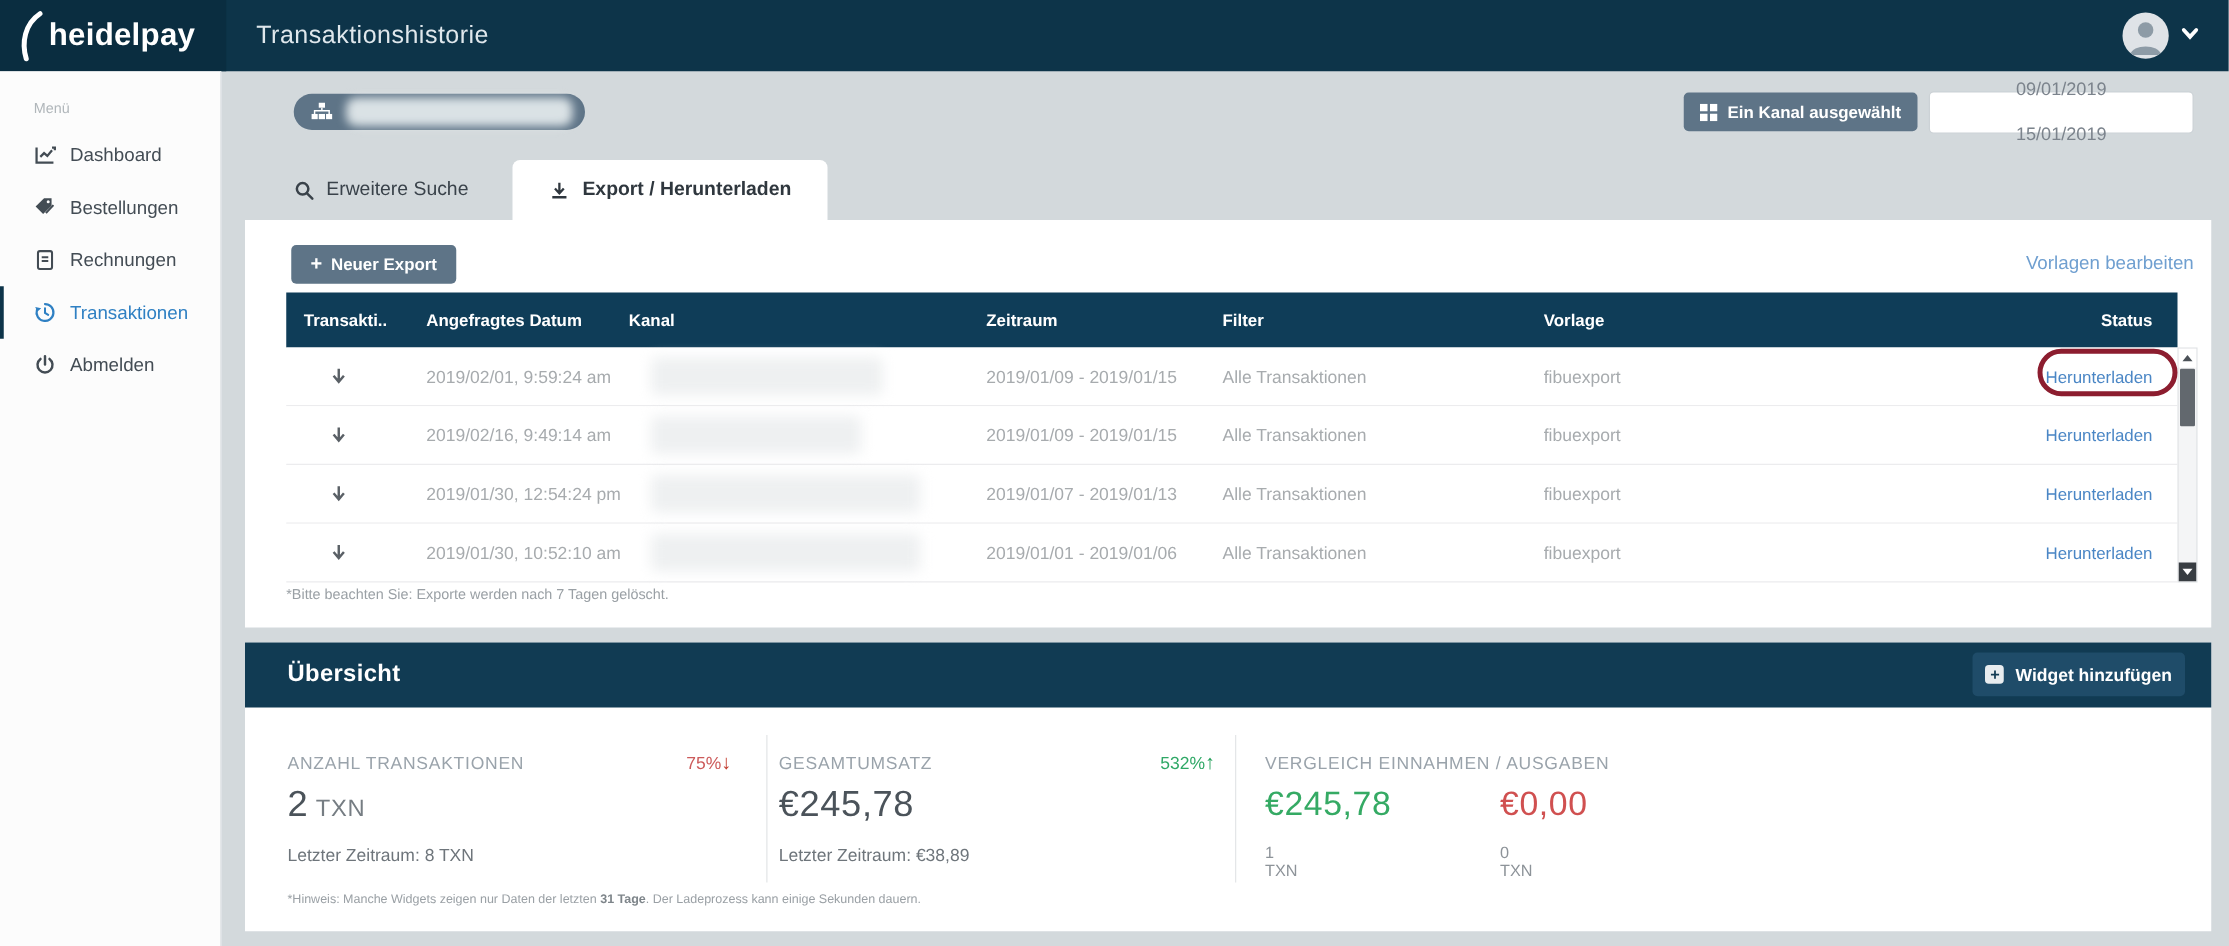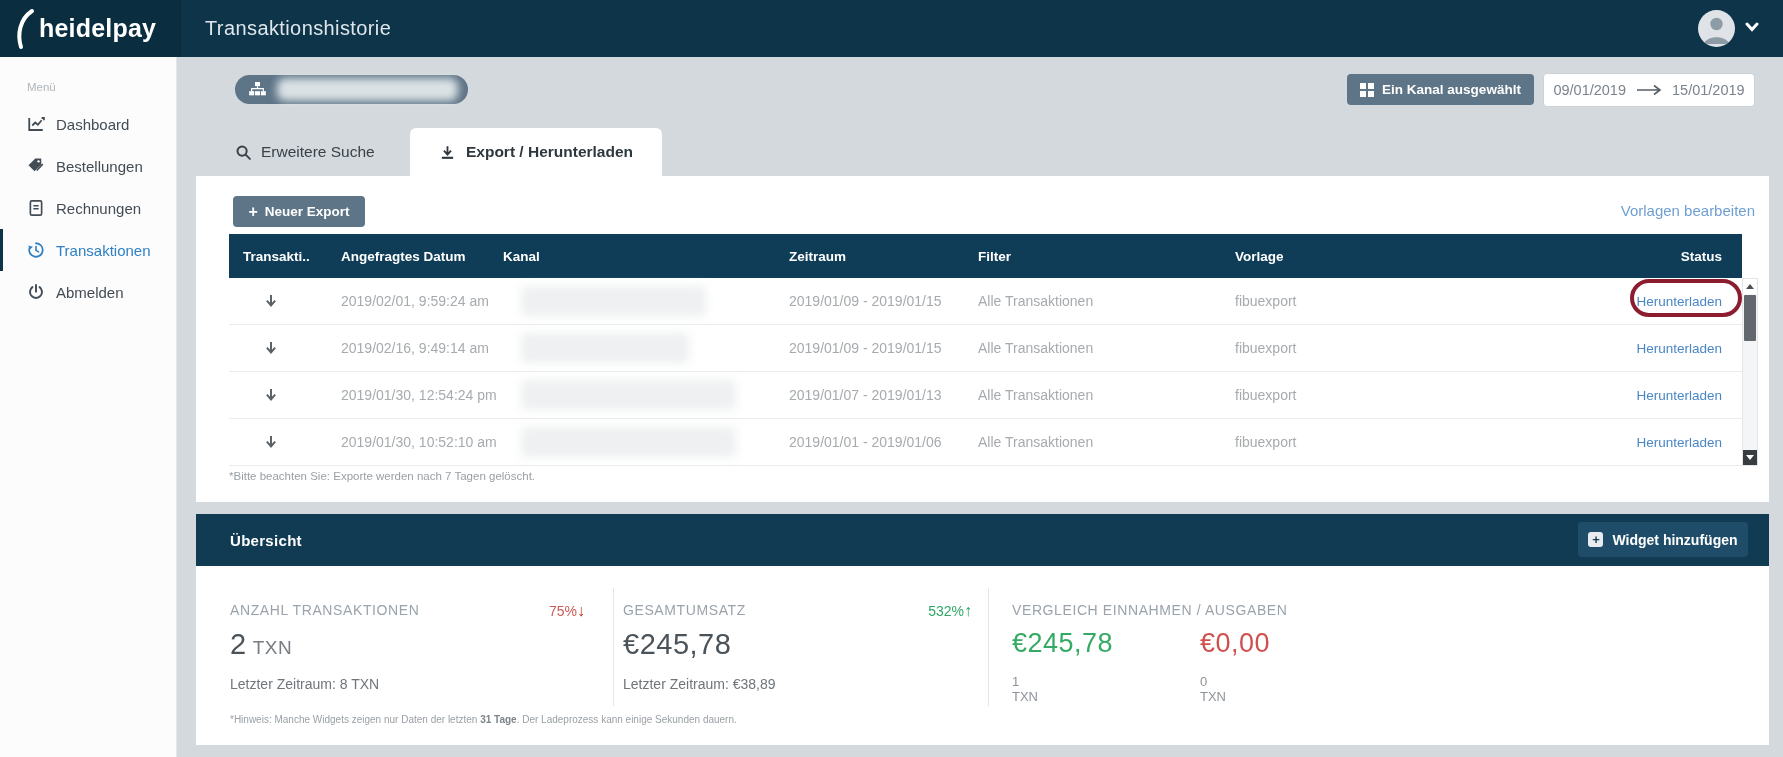--- a/index.html
+++ b/index.html
@@ -19,21 +19,21 @@
   .menu-label { margin:24px 0 10px 27px; color:#b0b6ba; font-size:11.5px; }
   .nav-item { position:relative; height:42px; display:flex; align-items:center; padding-left:27px; color:#434c54; font-size:15px; cursor:pointer; }
   .nav-item .nav-ico { width:18px; height:18px; margin-right:11px; display:inline-flex; }
   .nav-item.active { color:#2f80c3; }
   .nav-item.active::before { content:""; position:absolute; left:0; top:0; width:3px; height:42px; background:#0d3449; }
 
   
   .scope-pill { position:absolute; left:235px; top:75px; width:233px; height:29px; border-radius:15px; background:#5e7487; display:flex; align-items:center; padding-left:14px; cursor:pointer; }
   .scope-blur { position:absolute; left:42px; top:3px; right:10px; bottom:3px; background:rgba(236,241,243,0.88); border-radius:8px; filter:blur(4px); }
   .kanal-btn { position:absolute; left:1347px; top:74px; width:187px; height:31px; border-radius:4px; background:#5e7487; display:flex; align-items:center; justify-content:center; gap:8px; color:#fff; font-size:13.5px; font-weight:bold; cursor:pointer; }
-  .date-box { position:absolute; left:1543px; top:73px; width:212px; height:34px; background:#fff; border:1px solid #ccd2d6; border-radius:4px; display:flex; align-items:center; justify-content:center; gap:10px; color:#7b838c; font-size:14.5px; cursor:pointer; }
+  .date-box { position:absolute; left:1543px; top:73px; width:212px; height:34px; background:#fff; border:1px solid #ccd2d6; border-radius:4px; display:flex; align-items:center; justify-content:center; gap:10px; color:#7b838c; font-size:14.5px; cursor:pointer;flex-direction:column; }
 
   
   .tab-search { position:absolute; left:235px; top:128px; height:48px; display:flex; align-items:center; gap:9px; color:#39424a; font-size:15.5px; cursor:pointer; }
   .tab-export { position:absolute; left:410px; top:128px; width:252px; height:48px; background:#fff; border-radius:6px 6px 0 0; display:flex; align-items:center; justify-content:center; gap:10px; color:#2f373e; font-size:15.5px; font-weight:bold; cursor:pointer; }
 
   
   .export-panel { position:absolute; left:196px; top:176px; width:1573px; height:326px; background:#fff; }
   .new-export-btn { position:absolute; left:37px; top:20px; width:132px; height:31px; border-radius:4px; background:#5e7487; color:#fff; font-size:13.5px; font-weight:bold; display:flex; align-items:center; justify-content:center; gap:7px; cursor:pointer; }
   .new-export-btn .plus { font-size:16px; font-weight:bold; }
   .templates-link { position:absolute; right:14px; top:26px; color:#6f9fd0; font-size:15px; cursor:pointer; }
@@ -64,21 +64,21 @@
   .vs-down { position:absolute; bottom:0; left:0; width:14px; height:15px; background:#383d42; display:flex; align-items:center; justify-content:center; cursor:pointer; }
   .vs-down::after{ content:""; border-left:4px solid transparent; border-right:4px solid transparent; border-top:5px solid #fff; }
 
   .annotation-circle { position:absolute; left:1434px; top:103px; width:112px; height:38px; border:4px solid #8c1d2f; border-radius:19px; pointer-events:none; }
 
   .export-footnote { position:absolute; left:33px; top:294px; color:#9aa0a5; font-size:11.5px; }
 
   
   .overview-panel { position:absolute; left:196px; top:514px; width:1573px; height:231px; background:#fff; }
   .ov-header { position:absolute; left:0; top:0; width:1573px; height:52px; background:#113b53; display:flex; align-items:center; }
-  .ov-title { margin-left:34px; color:#fff; font-size:15px; font-weight:bold; letter-spacing:0.3px; }
+  .ov-title { margin-left:34px; color:#fff; font-size:19px; font-weight:bold; letter-spacing:0.3px; }
   .add-widget-btn { position:absolute; right:21px; top:8px; width:170px; height:35px; background:#1f4c69; border-radius:4px; display:flex; align-items:center; justify-content:center; gap:9px; color:#fff; font-size:14px; font-weight:bold; cursor:pointer; }
   .plus-square { display:inline-flex; width:15px; height:15px; background:#e8ecef; border-radius:3px; color:#123b53; font-size:13px; font-weight:bold; align-items:center; justify-content:center; line-height:15px; }
   .ov-body { position:absolute; left:0; top:52px; width:1573px; height:210px; }
   .widget { position:absolute; top:0; height:140px; }
   .w1 { left:34px; width:355px; }
   .w2 { left:427px; width:349px; }
   .w3 { left:816px; width:470px; }
   .widget-label { position:absolute; left:0; top:36px; color:#9aa3ab; font-size:14px; letter-spacing:0.6px; }
   .widget-badge { position:absolute; right:0; top:36px; font-size:14px; }
   .badge-down { color:#cc5a5a; } .badge-down .arrow{ color:#c0392b; font-weight:bold; font-size:16px; }

